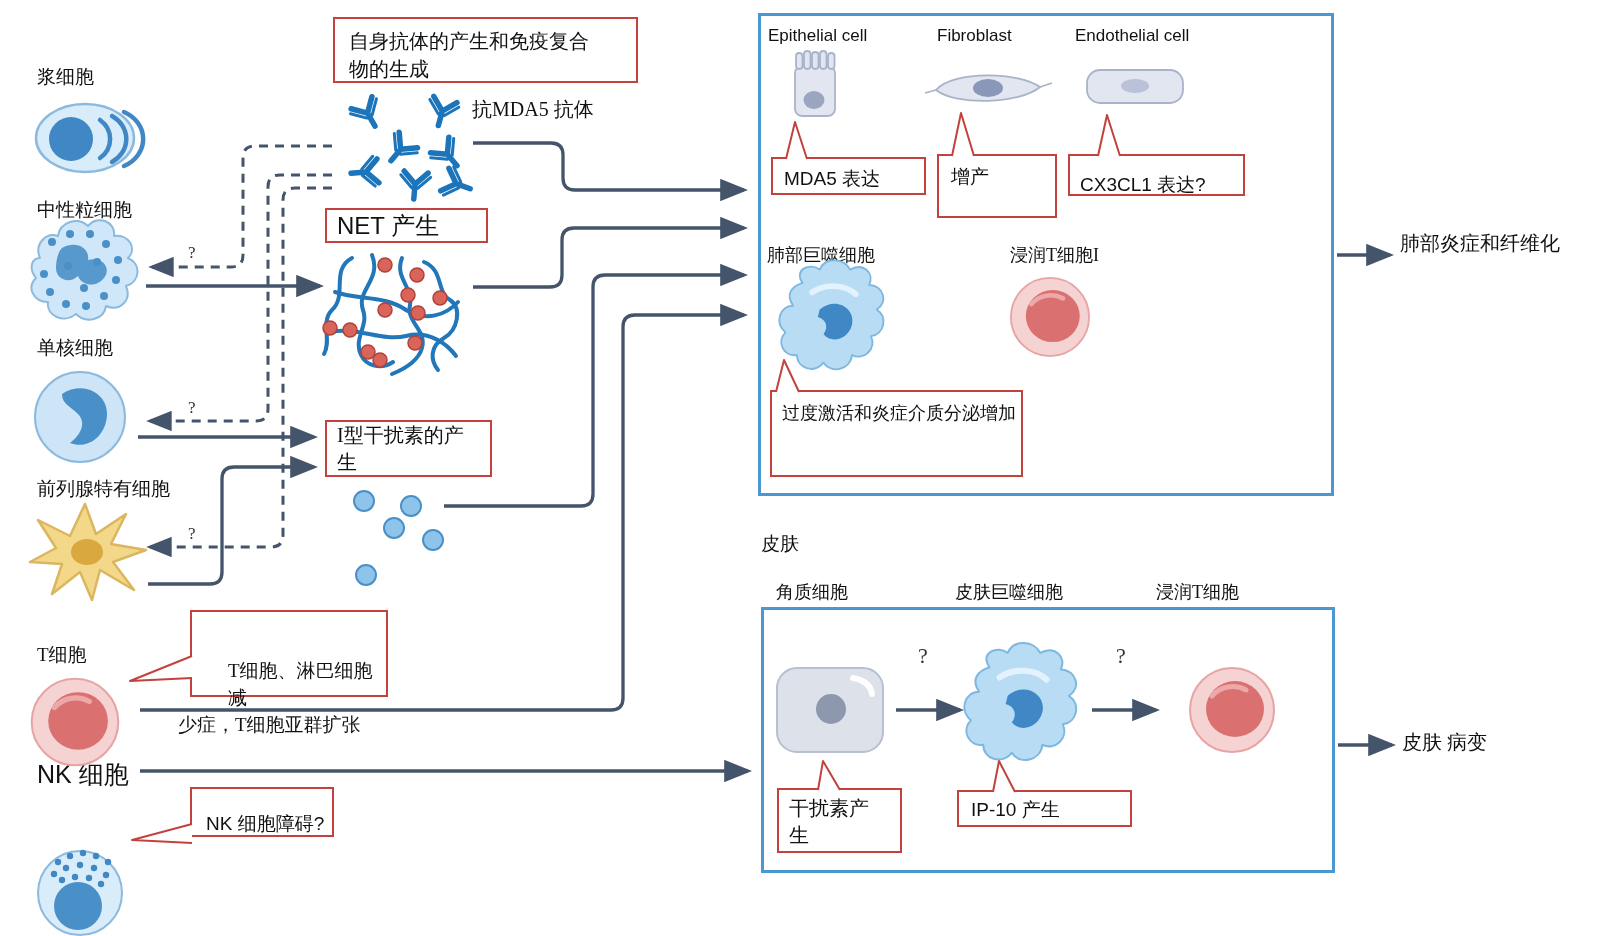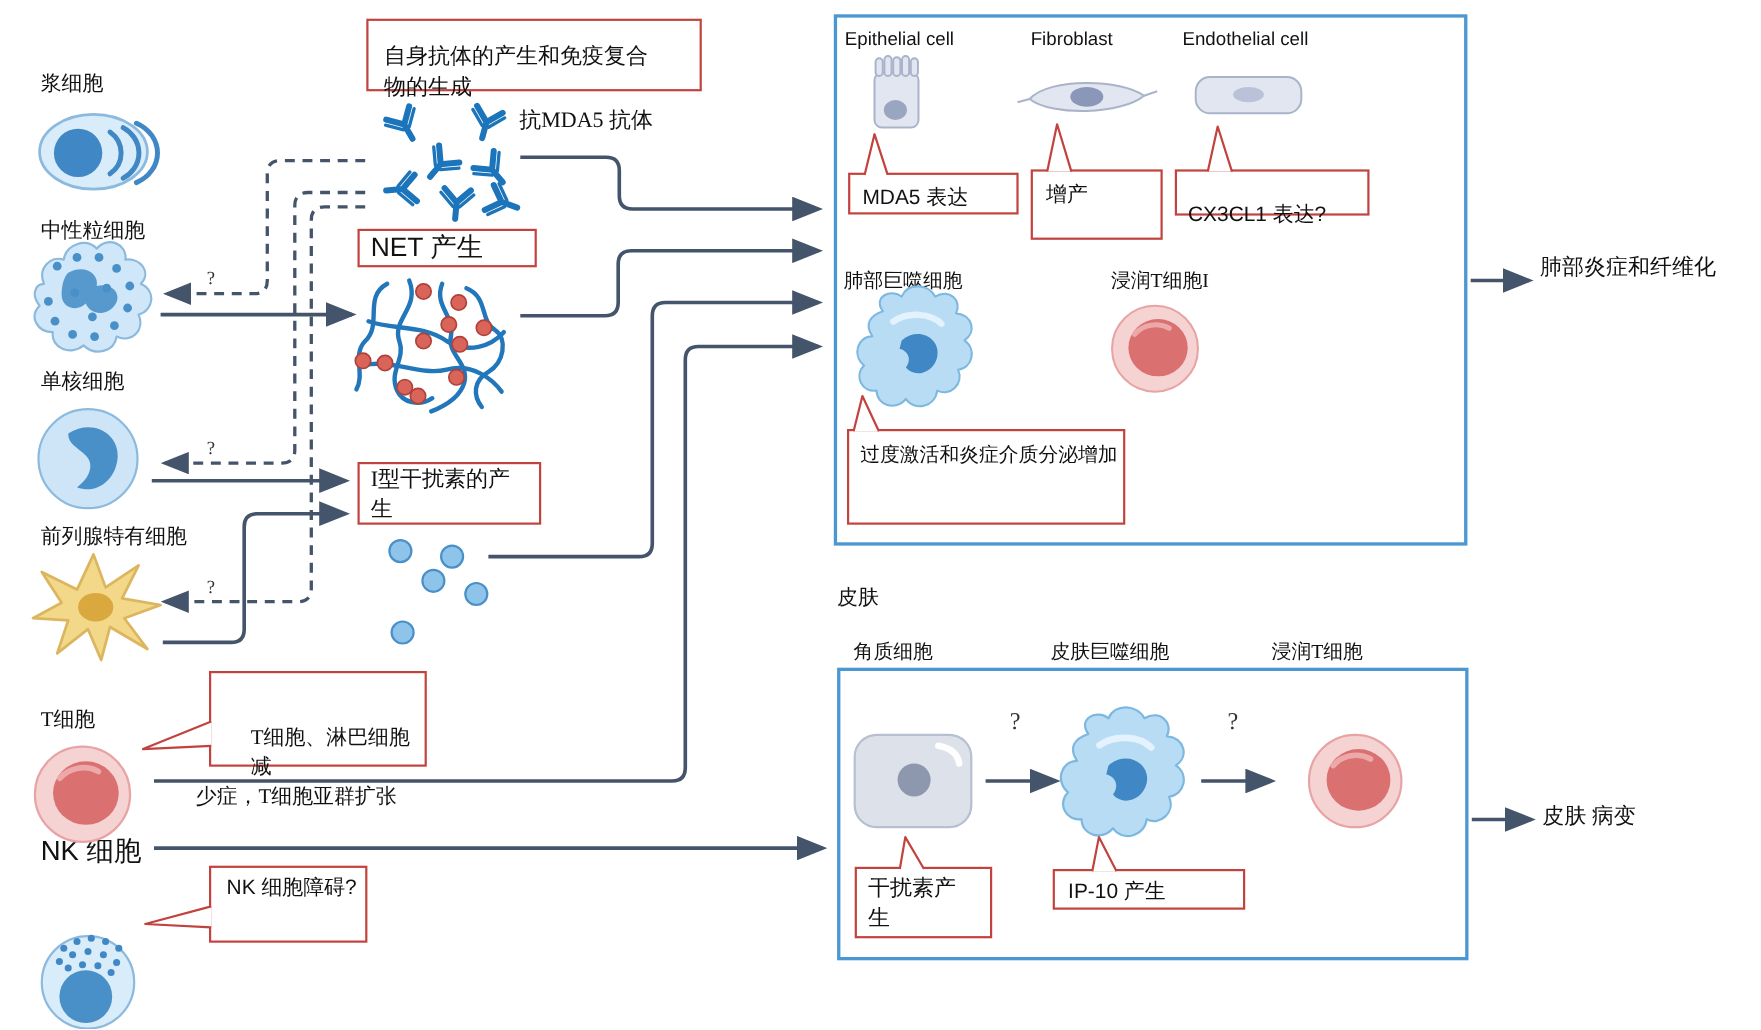--- a/index.html
+++ b/index.html
@@ -23,21 +23,21 @@
 </style>
 </head>
 <body>
 
 <div class="stage">
 
   <div class="layer-boxes">
     <div class="bluebox" style="left:758px;top:13px;width:576px;height:483px;"></div>
     <div class="bluebox" style="left:761px;top:607px;width:574px;height:266px;"></div>
 
-    <div class="rbox" style="left:333px;top:17px;width:305px;height:66px;padding:18px 14px;">
+    <div class="rbox" style="left:333px;top:17px;width:305px;height:66px;padding:8px 14px;">
       <div class="tx serif" style="font-size:20px;line-height:28px;">
         <div>自身抗体的产生和免疫复合</div>
         <div>物的生成</div>
       </div>
     </div>
 
     <div class="rbox" style="left:325px;top:208px;width:163px;height:35px;padding:3px 10px;">
       <div class="tx" style="font-size:24px;line-height:26px;">NET 产生</div>
     </div>
 
@@ -45,33 +45,33 @@
       <div class="tx serif" style="font-size:20px;">I型干扰素的产生</div>
     </div>
 
     <div class="rbox" style="left:190px;top:610px;width:198px;height:87px;padding:8px 0 0 12px;overflow:visible;">
       <div class="tx serif" style="font-size:19px;line-height:27px;">
         <div style="padding-left:24px;margin-top:37px;">T细胞、淋巴细胞减</div>
         <div style="margin-left:-26px;">少症，T细胞亚群扩张</div>
       </div>
     </div>
 
-    <div class="rbox" style="left:190px;top:787px;width:144px;height:70px;padding:5px 0 0 14px;">
+    <div class="rbox" style="left:190px;top:787px;width:144px;height:50px;padding:22px 0 0 14px;">
       <div class="tx" style="font-size:19px;">NK 细胞障碍?</div>
     </div>
 
     <div class="rbox" style="left:771px;top:157px;width:155px;height:38px;padding:7px 0 0 11px;">
       <div class="tx" style="font-size:19px;">MDA5 表达</div>
     </div>
 
     <div class="rbox" style="left:937px;top:154px;width:120px;height:64px;padding:8px 0 0 12px;">
       <div class="tx serif" style="font-size:19px;">增产</div>
     </div>
 
-    <div class="rbox" style="left:1068px;top:154px;width:177px;height:42px;padding:26px 0 0 10px;">
+    <div class="rbox" style="left:1068px;top:154px;width:177px;height:42px;padding:16px 0 0 10px;">
       <div class="tx" style="font-size:19px;">CX3CL1 表达?</div>
     </div>
 
     <div class="rbox" style="left:770px;top:390px;width:253px;height:87px;padding:9px 0 0 10px;">
       <div class="tx serif" style="font-size:18px;">过度激活和炎症介质分泌增加</div>
     </div>
 
     <div class="rbox" style="left:777px;top:788px;width:125px;height:65px;padding:5px 0 0 10px;">
       <div class="tx serif" style="font-size:20px;line-height:27px;">
         <div>干扰素产</div>

